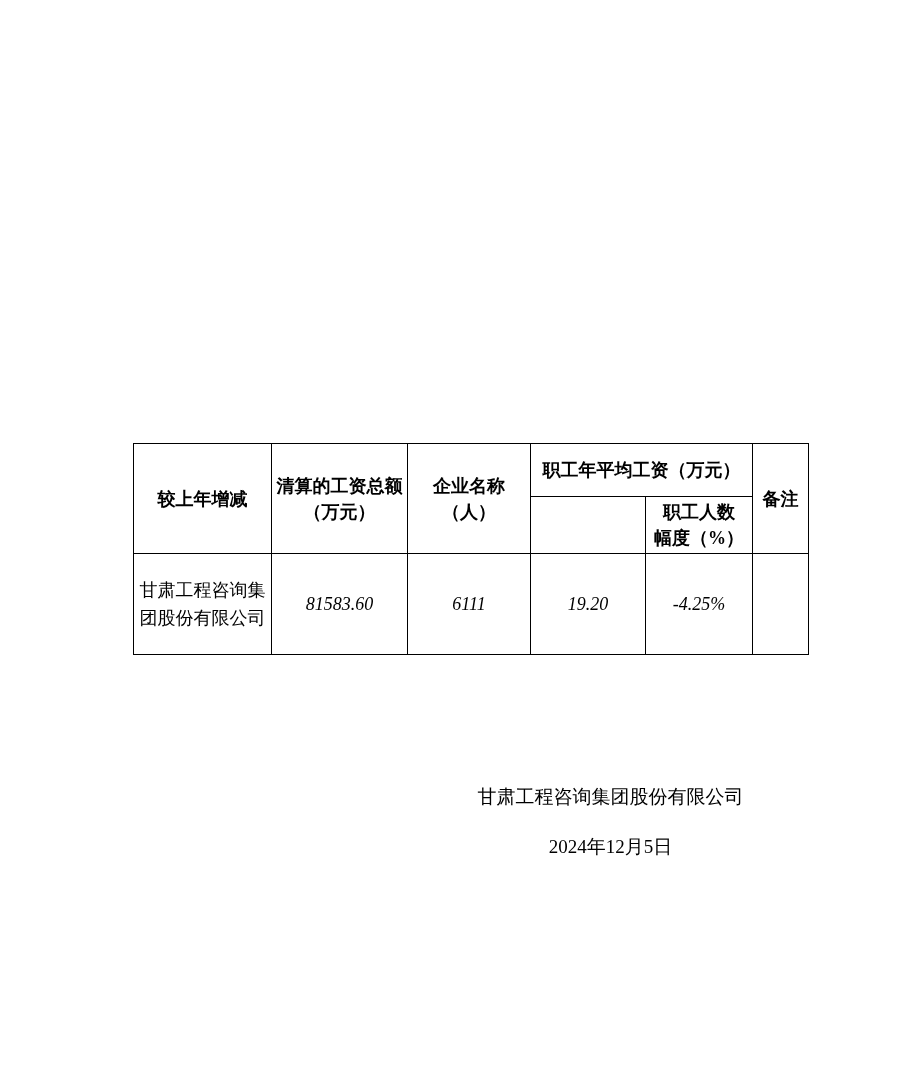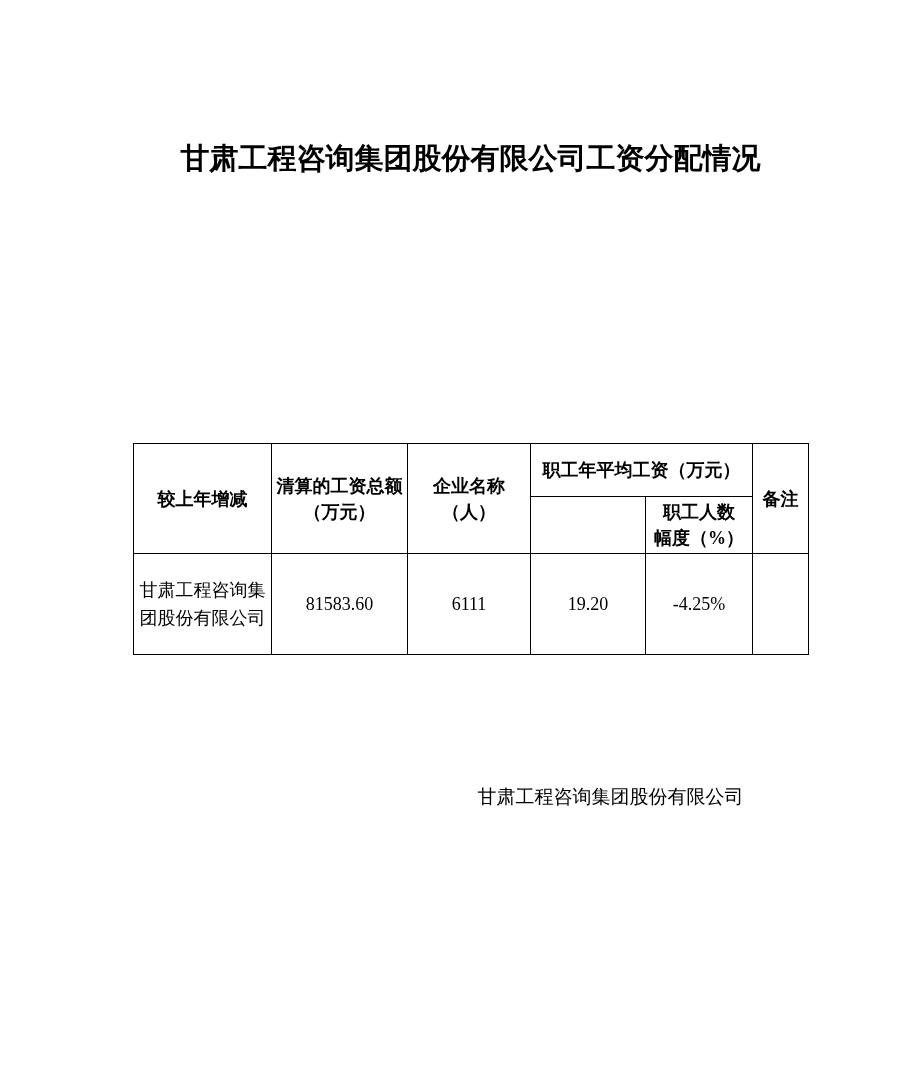--- a/index.html
+++ b/index.html
@@ -32,37 +32,36 @@
     border: 1.5px solid #000000;
     font-size: 18px; text-align: center; vertical-align: middle;
     padding: 0; overflow: hidden;
   }
   .wage-table tr.hr1 { height: 53px; }
   .wage-table tr.hr2 { height: 57px; }
   .wage-table tr.dr  { height: 101px; }
   .th { font-weight: bold; line-height: 26px; white-space: pre-line; }
   .avg-hdr { border-bottom: none; margin-left: 12px; }
   .sub-empty { border-top: none; }
-  .num { text-align: right; padding-right: 5px; }
+  .num { text-align: right; padding-right: 5px; font-style: italic; }
   .company-cell { text-align: left; padding-left: 6px; line-height: 28px; }
   .signature {
     position: absolute; left: 413px; top: 784px; width: 395px;
     text-align: center; font-size: 19px; white-space: nowrap;
   }
   .sign-date {
     position: absolute; left: 413px; top: 834px; width: 395px;
     text-align: center; font-size: 19px; white-space: nowrap;
   }
 </style>
 </head>
 <body>
 
 <div class="page">
 
-  <h1 class="title">甘肃工程咨询集团股份有限公司工资分配情况</h1>
 
 
   <table class="wage-table">
     <colgroup>
       <col style="width:138px">
       <col style="width:136px">
       <col style="width:123px">
       <col style="width:115px">
       <col style="width:107px">
       <col style="width:56px">
@@ -88,14 +87,15 @@
         <td class="num">6111</td>
         <td class="num">19.20</td>
         <td class="num">-4.25%</td>
         <td class="remarks-cell"></td>
       </tr>
     </tbody>
   </table>
 
   <div class="signature">甘肃工程咨询集团股份有限公司</div>
 
+  <div class="sign-date">2024年12月5日</div>
 
 </div>
 
 </body></html>

